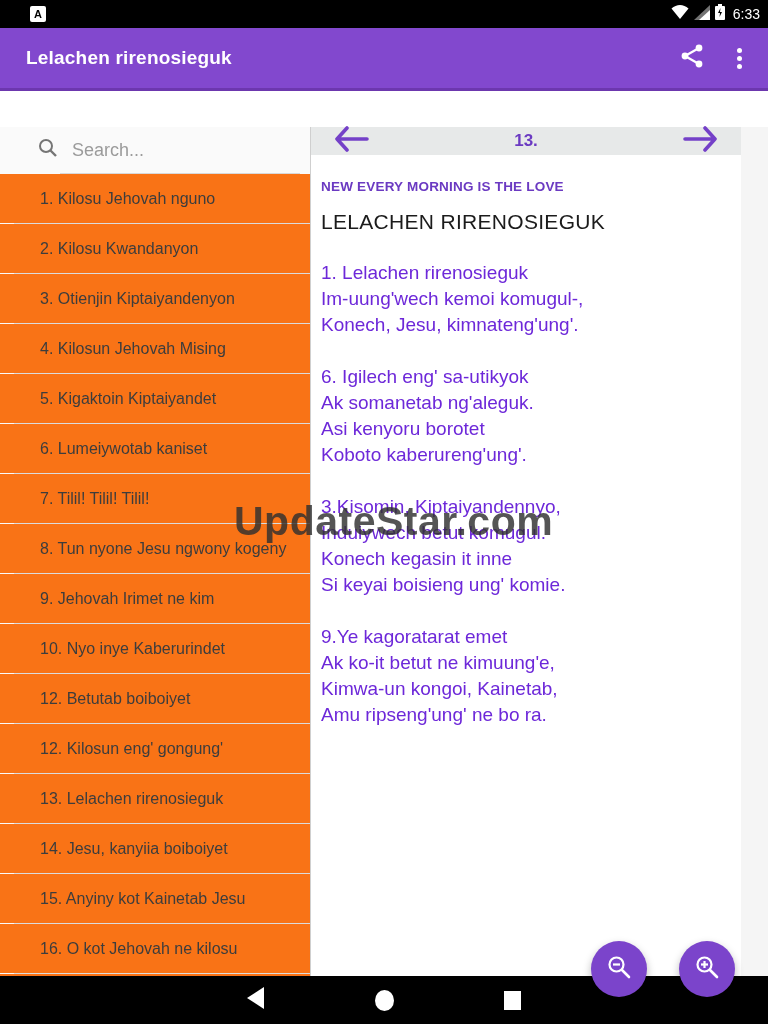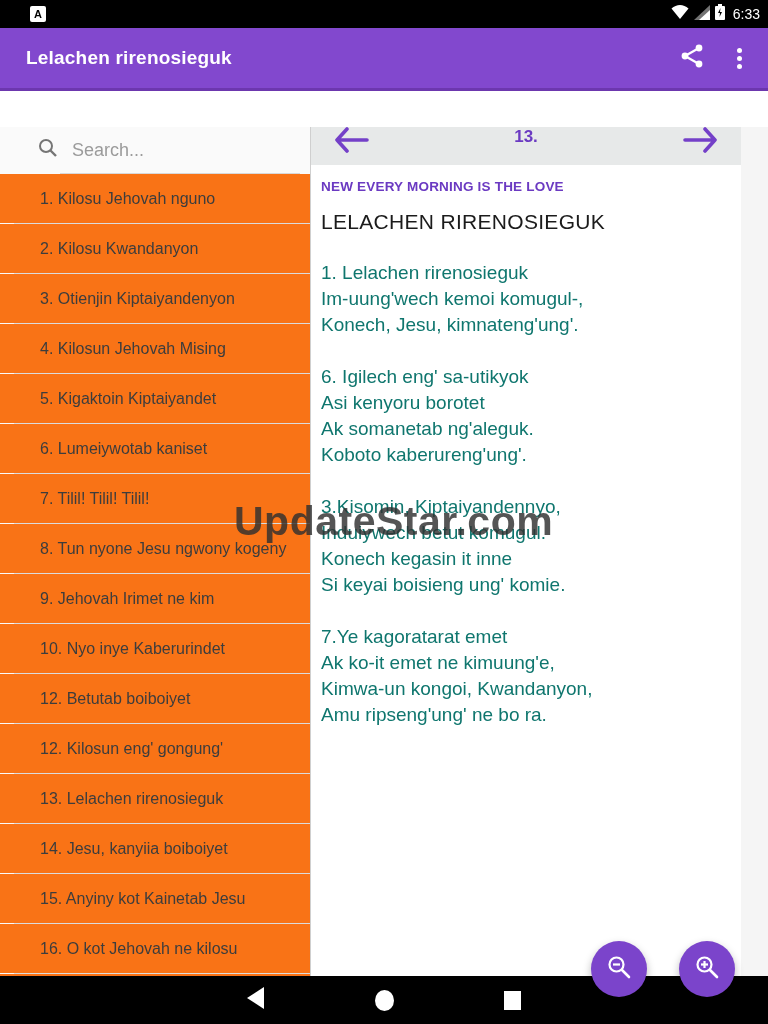--- a/index.html
+++ b/index.html
@@ -37,31 +37,31 @@
   .song-list { }
   .song-item { height:49px; display:flex; align-items:center; padding-left:40px;
     font-size:16px; color:#3D3D3D; border-bottom:1px solid #DCDCDC; background:#f97316; cursor:pointer; }
   .song-item:first-child { border-top:none; }
   .song-list .song-item { border-bottom:none; }
   .divider { height:1px; background:#DCDCDC; margin-left:14px; }
 
   
   .content { position:relative; flex:1; height:100%; background:#fff; }
   .scroll-strip { position:absolute; top:0; right:0; width:27px; height:100%; background:#F5F5F5; }
-  .pager-header { position:absolute; top:0; left:0; width:430px; height:38px; background:#E7E9E9;
-    display:flex; align-items:flex-start; justify-content:space-between; padding:0 18px; }
+  .pager-header { position:absolute; top:0; left:0; width:430px; height:28px; background:#E7E9E9;
+    display:flex; align-items:center; justify-content:space-between; padding:0 18px; }
   .pager-number { color:#6B3AC2; font-size:17px; font-weight:bold; }
   .arrow-btn { width:44px; height:30px; display:flex; align-items:center; justify-content:center; cursor:pointer; }
 
   .song-text { position:absolute; top:38px; left:0; width:430px; padding:10px 0 0 10px; }
   .song-subtitle { color:#6B3AC2; font-size:13.5px; font-weight:bold; letter-spacing:.2px; margin-top:4px; }
   .song-title { color:#1B1B1B; font-size:21px; margin-top:16px; letter-spacing:.3px; }
   .verses { margin-top:26px; }
   .verse { margin-bottom:26px; }
-  .vline { font-size:19px; line-height:26px; color:#0f766e; }
+  .vline { font-size:19px; line-height:26px; color:#6d28d9; }
 
   
   .watermark { position:absolute; left:234px; top:498px; font-size:41px; color:rgba(48,48,48,.82);
     letter-spacing:.5px; pointer-events:none; z-index:5;font-weight:bold; }
 
   
   .fab { position:absolute; width:56px; height:56px; border-radius:50%; background:#7B44CB;
     display:flex; align-items:center; justify-content:center; box-shadow:0 4px 8px rgba(0,0,0,.28); cursor:pointer; z-index:4; }
   .fab-zoom-out { left:592px; top:905px; }
   .fab-zoom-in { left:680px; top:905px; }
@@ -202,34 +202,34 @@
         <div class="song-subtitle">NEW EVERY MORNING IS THE LOVE</div>
         <div class="song-title">LELACHEN RIRENOSIEGUK</div>
         <div class="verses" id="verses">
             <div class="verse">
               <div class="vline">1. Lelachen rirenosieguk</div>
               <div class="vline">Im-uung'wech kemoi komugul-,</div>
               <div class="vline">Konech, Jesu, kimnateng'ung'.</div>
             </div>
             <div class="verse">
               <div class="vline">6. Igilech eng' sa-utikyok</div>
+              <div class="vline">Ak somanetab ng'aleguk.</div>
               <div class="vline">Asi kenyoru borotet</div>
-              <div class="vline">Ak somanetab ng'aleguk.</div>
               <div class="vline">Koboto kaberureng'ung'.</div>
             </div>
             <div class="verse">
               <div class="vline">3.Kisomin, Kiptaiyandennyo,</div>
               <div class="vline">Induiywech betut komugul.</div>
               <div class="vline">Konech kegasin it inne</div>
               <div class="vline">Si keyai boisieng ung' komie.</div>
             </div>
             <div class="verse">
-              <div class="vline">7.Ye kagoratarat emet</div>
-              <div class="vline">Ak ko-it emet ne kimuung'e,</div>
-              <div class="vline">Kimwa-un kongoi, Kwandanyon,</div>
+              <div class="vline">9.Ye kagoratarat emet</div>
+              <div class="vline">Ak ko-it betut ne kimuung'e,</div>
+              <div class="vline">Kimwa-un kongoi, Kainetab,</div>
               <div class="vline">Amu ripseng'ung' ne bo ra.</div>
             </div>
           </div>
       </div>
 
       <div class="fab fab-zoom-out" style="position: absolute; left: 280px; top: 814px;">
         <span>
           <svg width="26" height="26" viewBox="0 0 26 26">
             <circle cx="10.5" cy="10.5" r="7" fill="none" stroke="#fff" stroke-width="2.2"></circle>
             <line x1="16" y1="16" x2="23" y2="23" stroke="#fff" stroke-width="2.6" stroke-linecap="round"></line>

